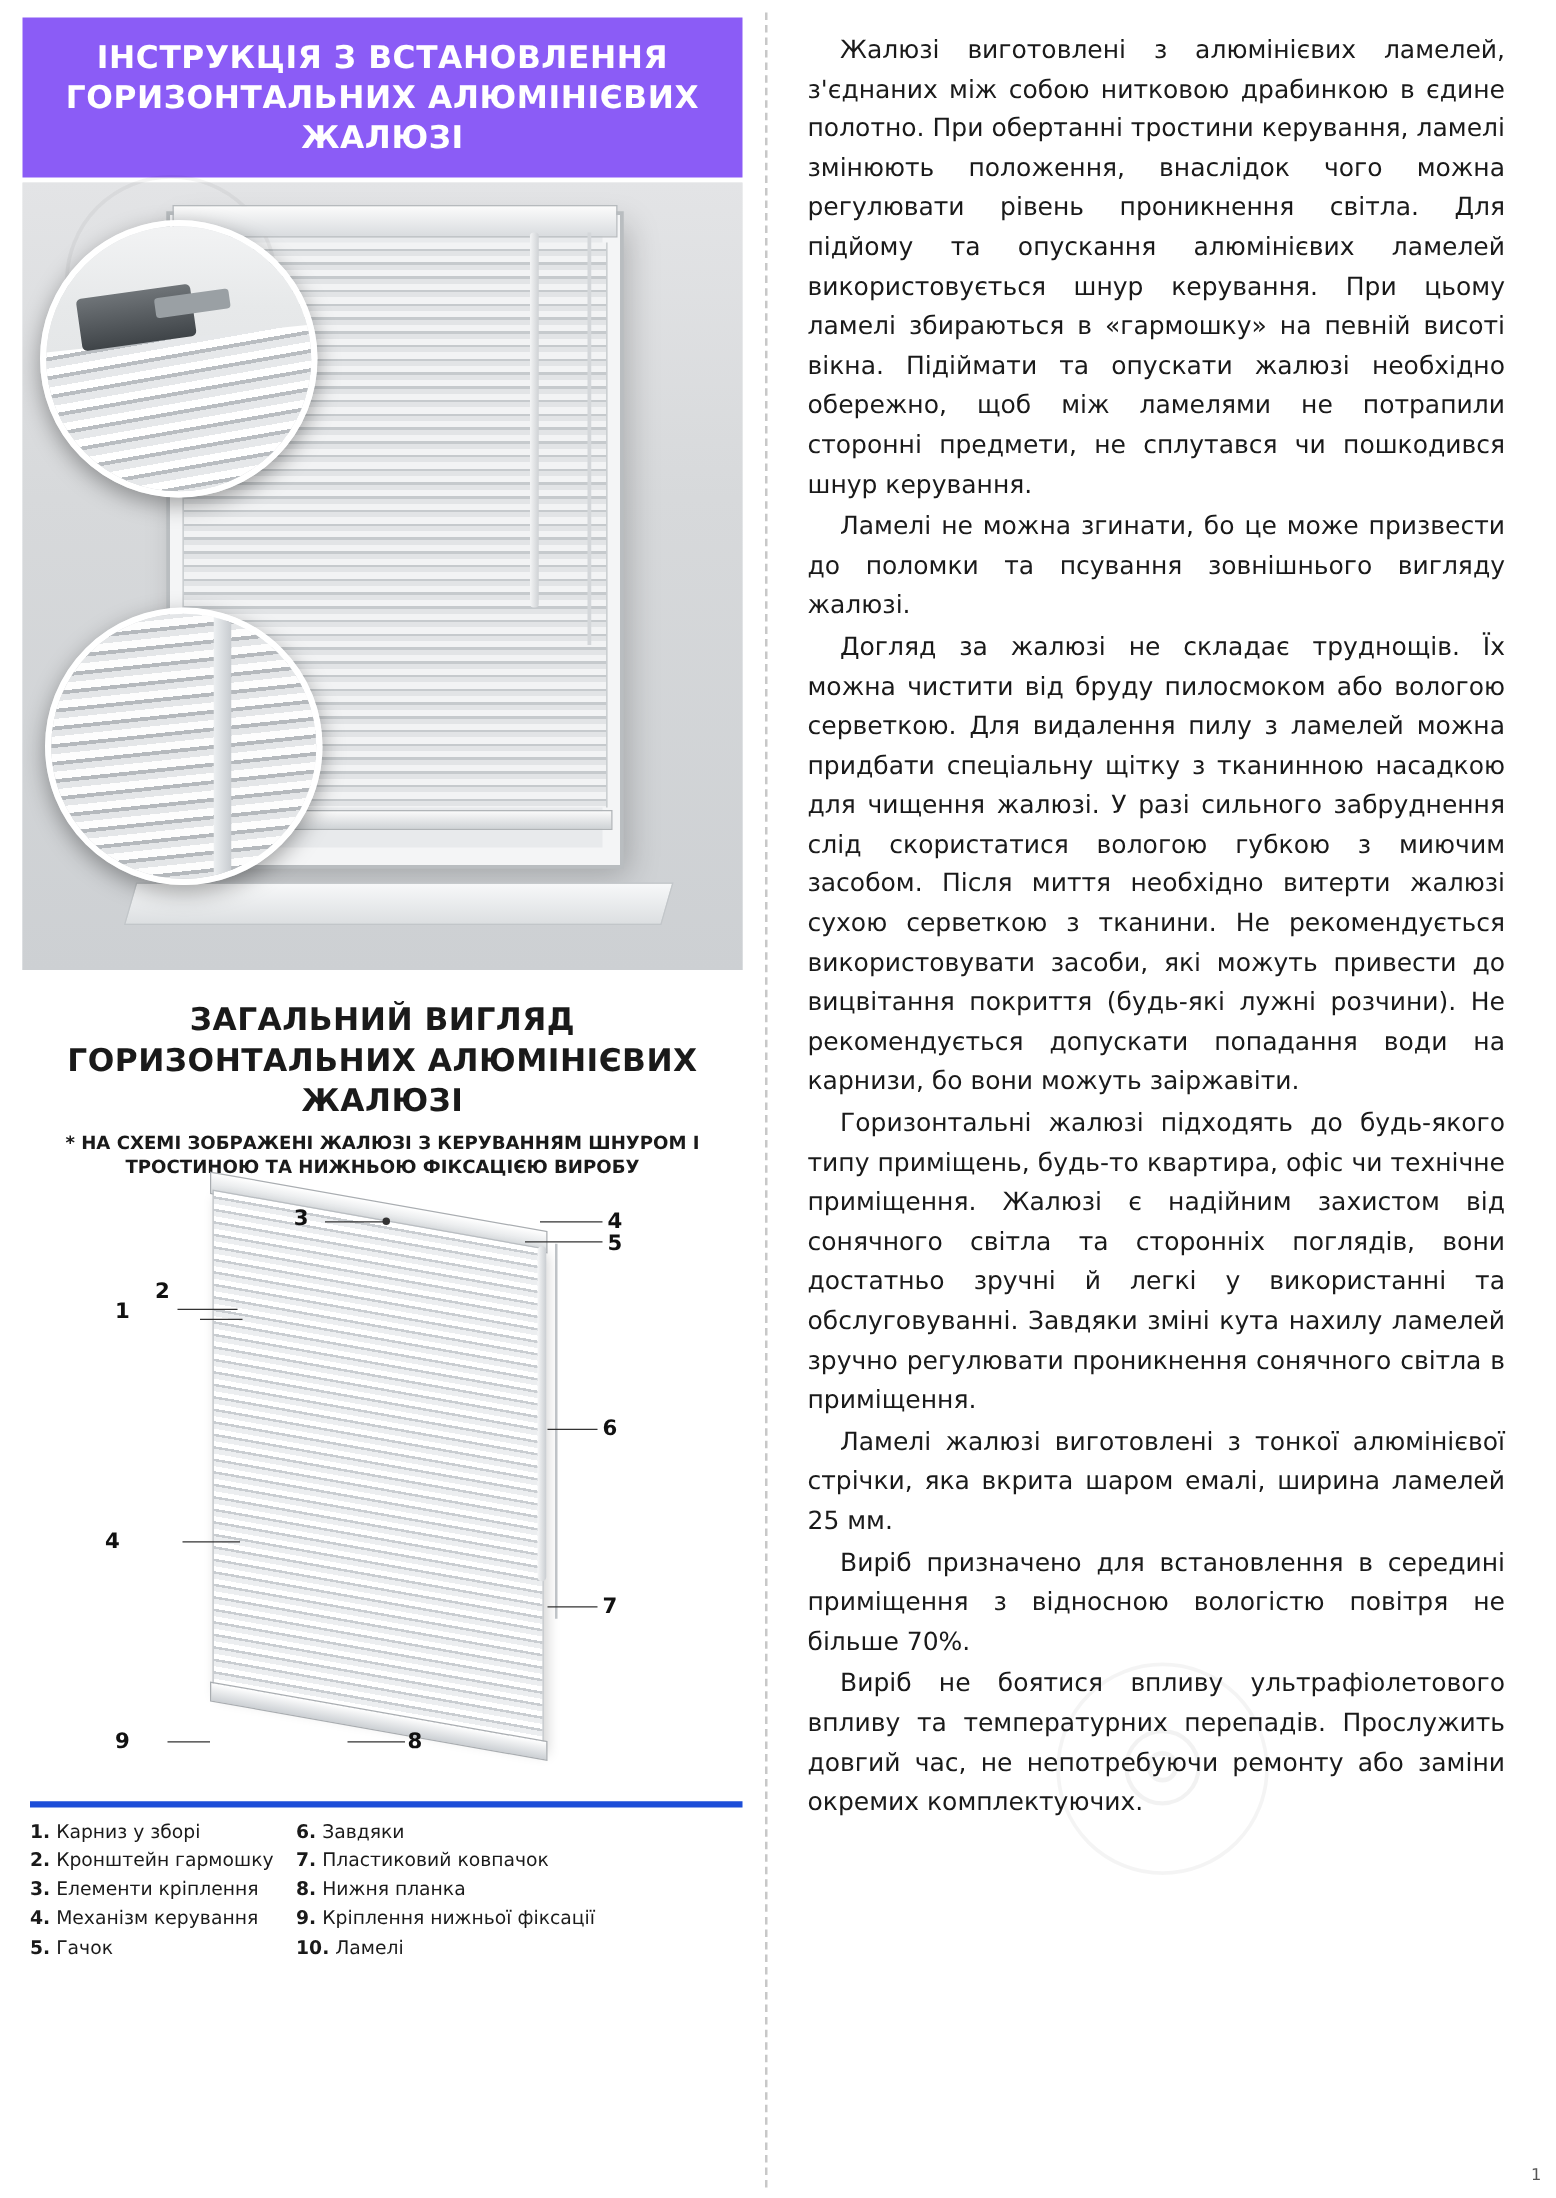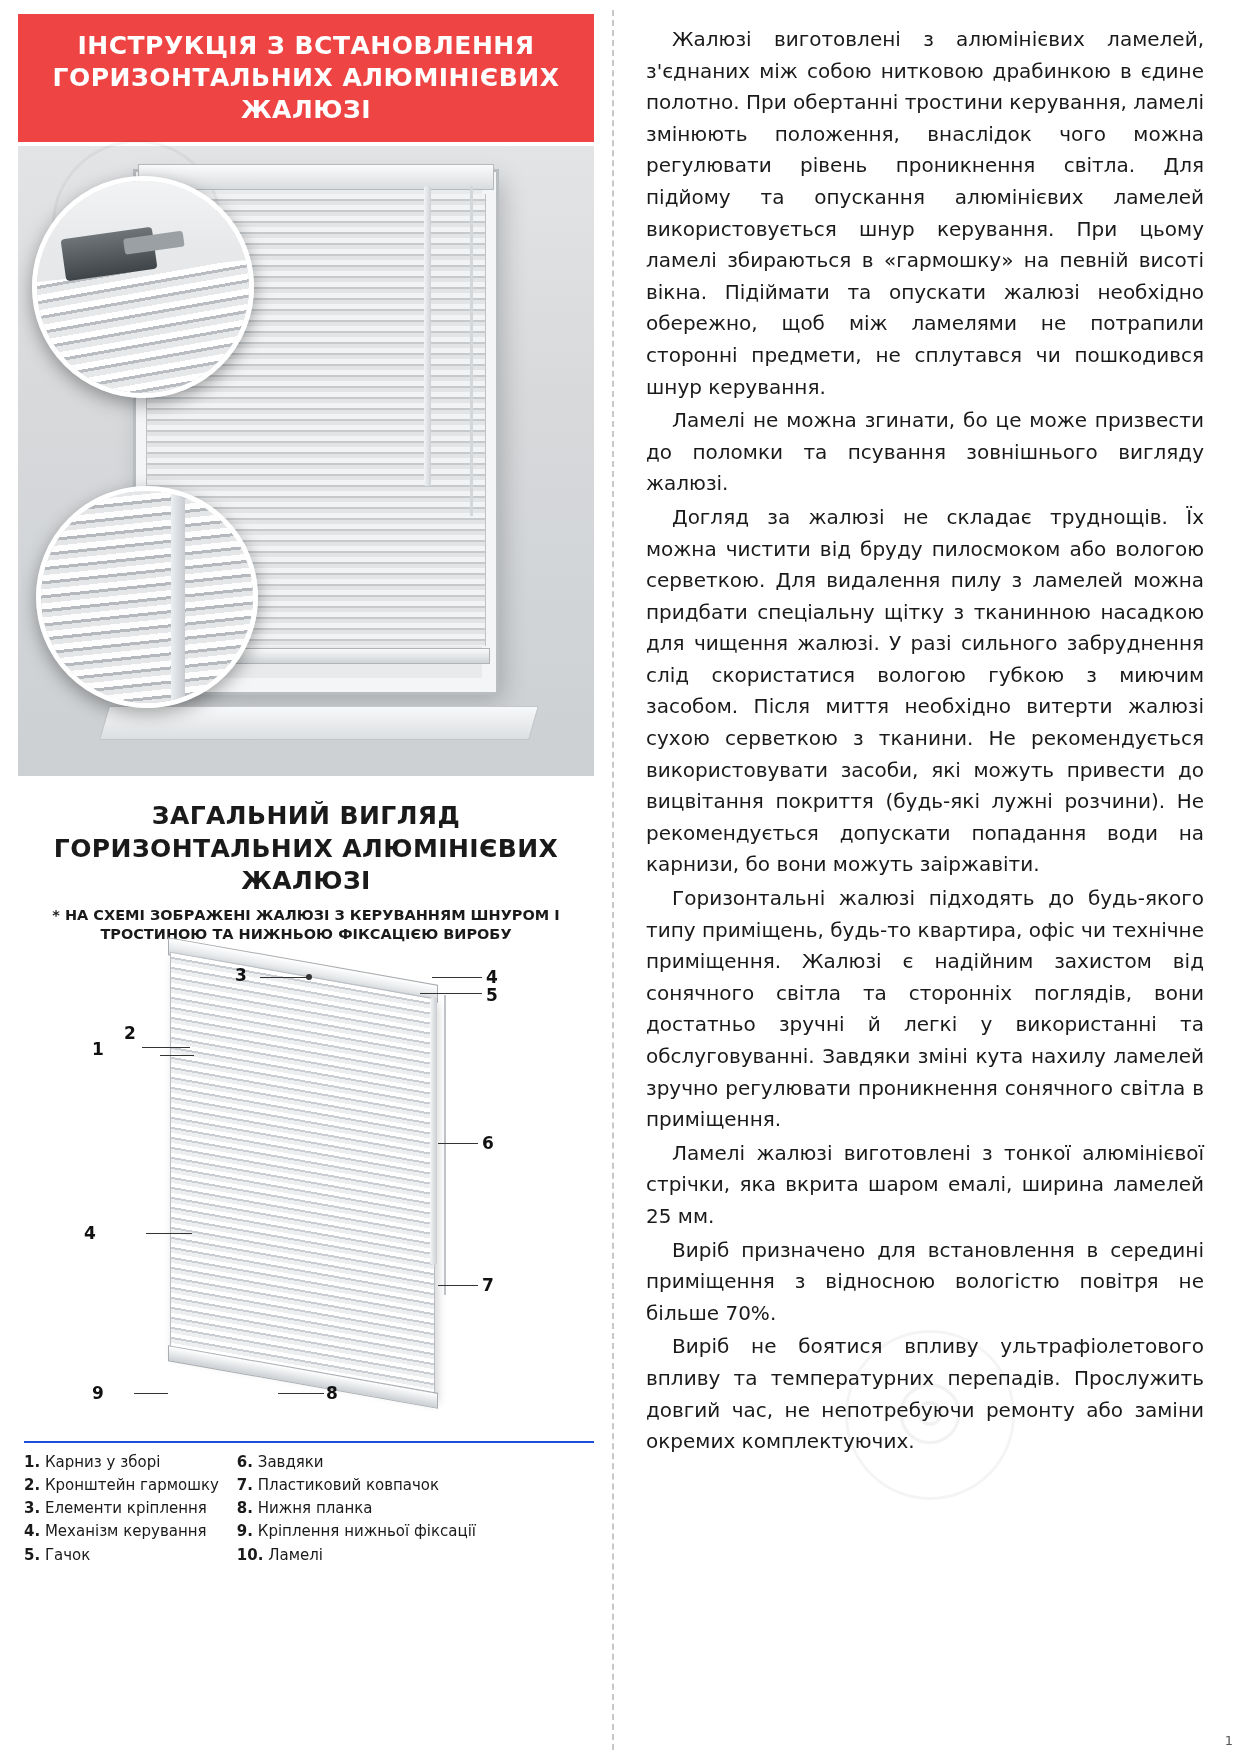--- a/index.html
+++ b/index.html
@@ -43,21 +43,21 @@
   }
   .divider {
     position: absolute;
     left: 612px; top: 10px;
     height: 1740px;
     border-left: 2px dashed #c8c8c8;
     z-index: 5;
   }
   .head-banner {
     margin: 14px 18px 0 18px;
-    background: #ef4444;
+    background: #8b5cf6;
     color: #ffffff;
     text-align: center;
     padding: 16px 10px 16px 10px;
     font-weight: bold;
     font-size: 25px;
     line-height: 1.28;
     letter-spacing: 0.5px;
     text-transform: uppercase;
   }
   .photo-wrap {
@@ -262,21 +262,21 @@
     color: #111;
   }
   .dot {
     position: absolute;
     width: 6px; height: 6px;
     background: #333;
     border-radius: 50%;
   }
   .legend {
     margin: 6px 18px 0 24px;
-    border-top: 2px solid #1d4ed8;
+    border-top: 5px solid #1d4ed8;
     padding-top: 8px;
     display: flex;
     gap: 18px;
     font-size: 15px;
     line-height: 1.55;
   }
   .legend ol { margin: 0; padding: 0; list-style: none; }
   .legend li b { font-weight: bold; }
 
   

